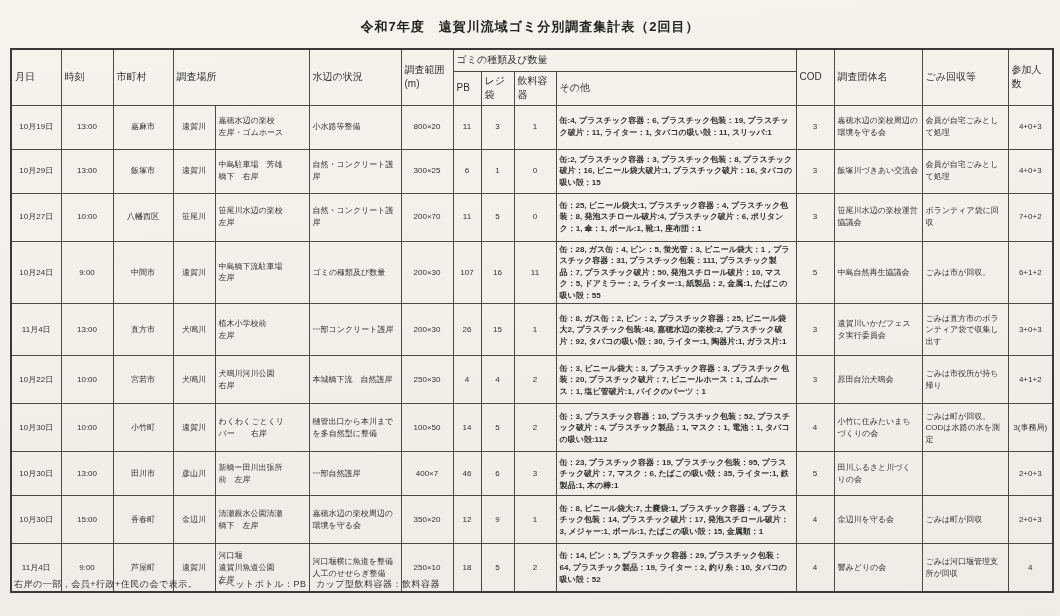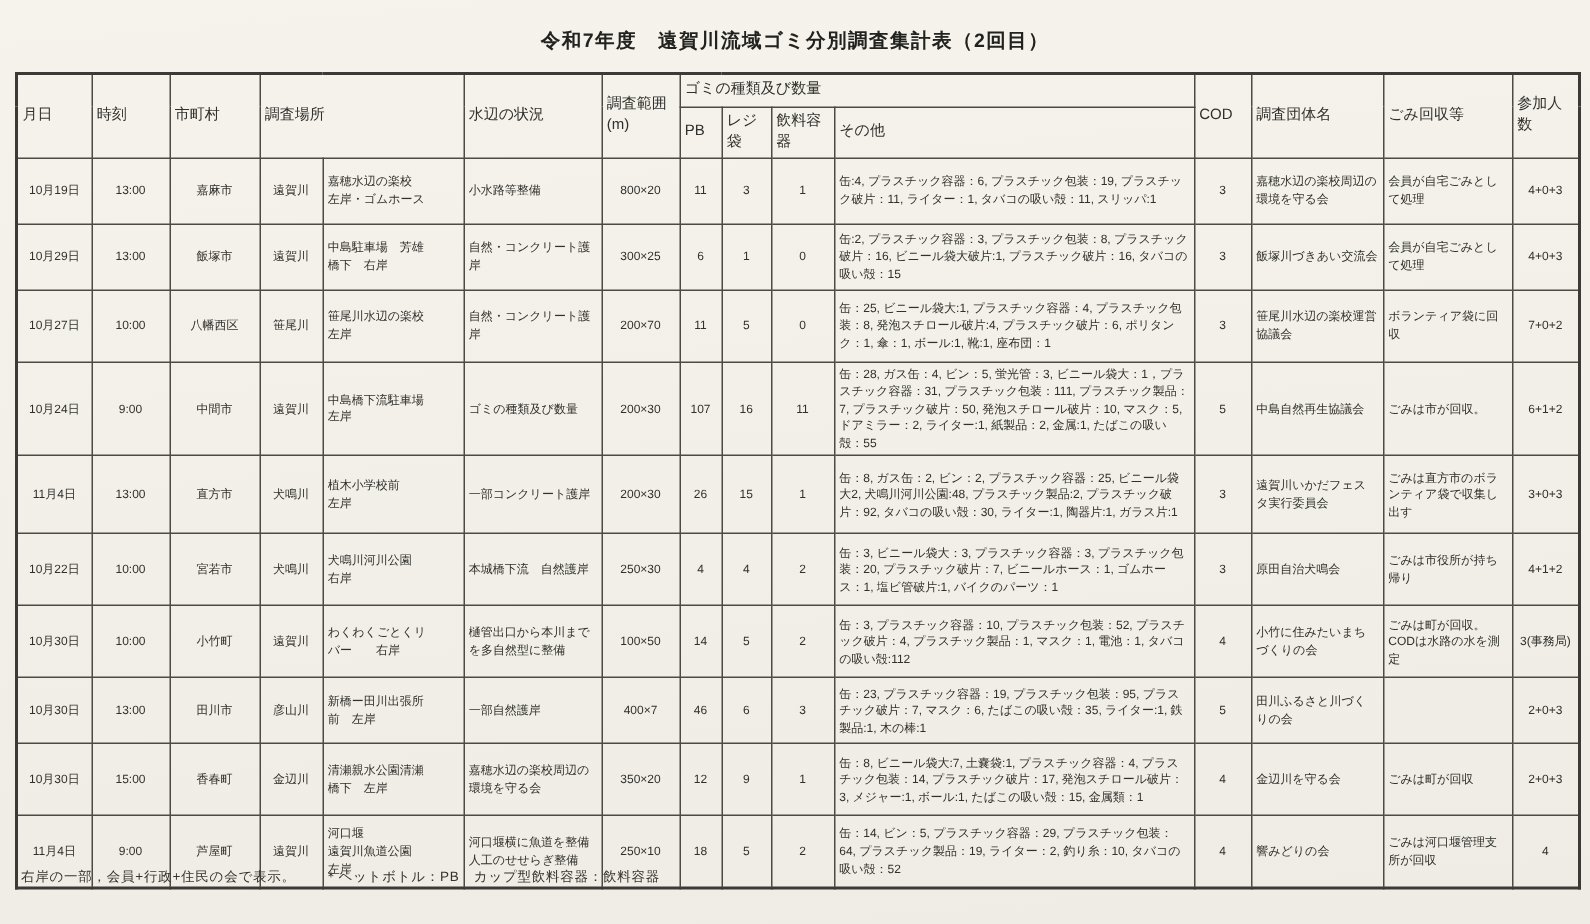--- a/index.html
+++ b/index.html
@@ -37,21 +37,21 @@
     white-space: pre-line;
   }
   table.survey th {
     font-size: 10px;
     font-weight: 400;
     text-align: left;
     height: 22px;
   }
   td.c { text-align: center; }
   td.l { text-align: left; vertical-align: middle; }
-  td.other-cell { font-size: 7.8px; line-height: 1.5; }
+  td.other-cell { font-size: 7.8px; line-height: 1.5; font-weight: bold; }
   tbody tr { height: 44px; }
   tbody tr:nth-child(4) { height: 62px; }
   tbody tr:nth-child(5) { height: 52px; }
   tbody tr:nth-child(3), tbody tr:nth-child(6), tbody tr:nth-child(7),
   tbody tr:nth-child(9), tbody tr:nth-child(10) { height: 48px; }
   .footnote {
     position: absolute; left: 14px; top: 578px;
     font-size: 9px; color: #34332f; letter-spacing: 0.5px;
   }
 </style>
@@ -180,21 +180,21 @@
       <td class="c">13:00</td>
       <td class="c">直方市</td>
       <td class="c">犬鳴川</td>
       <td class="l">植木小学校前
 左岸</td>
       <td class="l">一部コンクリート護岸</td>
       <td class="c">200×30</td>
       <td class="c">26</td>
       <td class="c">15</td>
       <td class="c">1</td>
-      <td class="l other-cell">缶：8, ガス缶：2, ビン：2, プラスチック容器：25, ビニール袋大2, 犬鳴川河川公園:48, プラスチック製品:2, プラスチック破片：92, タバコの吸い殻：30, ライター:1, 陶器片:1, ガラス片:1</td>
+      <td class="l other-cell">缶：8, ガス缶：2, ビン：2, プラスチック容器：25, ビニール袋大2, プラスチック包装:48, 嘉穂水辺の楽校:2, プラスチック破片：92, タバコの吸い殻：30, ライター:1, 陶器片:1, ガラス片:1</td>
       <td class="c">3</td>
       <td class="l">遠賀川いかだフェスタ実行委員会</td>
       <td class="l">ごみは直方市のボランティア袋で収集し出す</td>
       <td class="c">3+0+3</td>
     </tr>
         <tr>
       <td class="c">10月22日</td>
       <td class="c">10:00</td>
       <td class="c">宮若市</td>
       <td class="c">犬鳴川</td>

